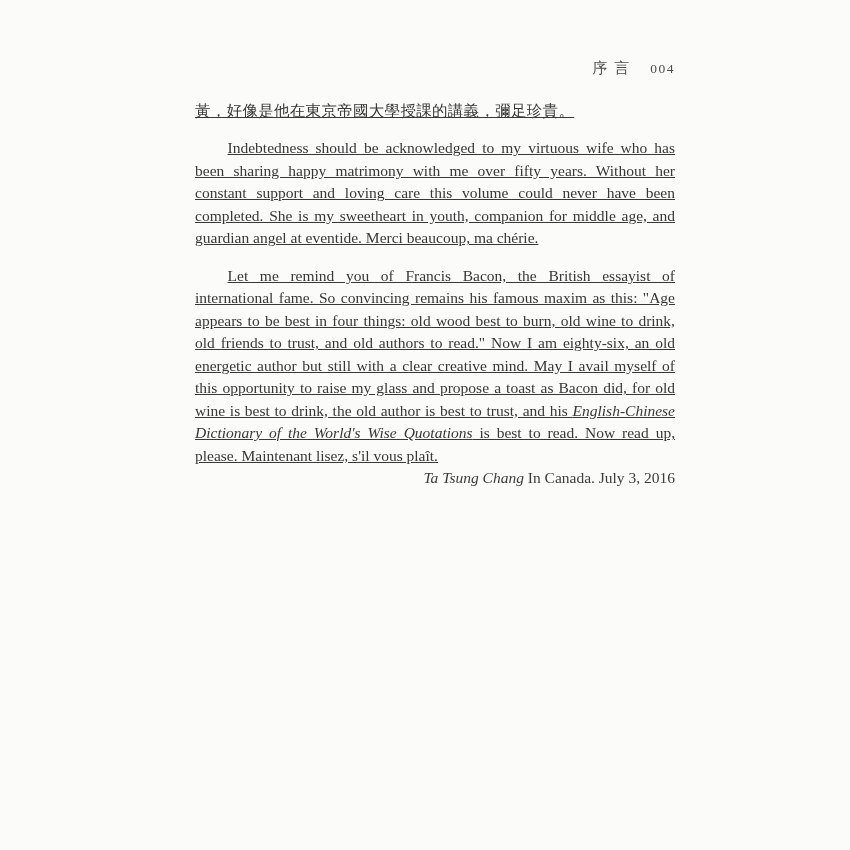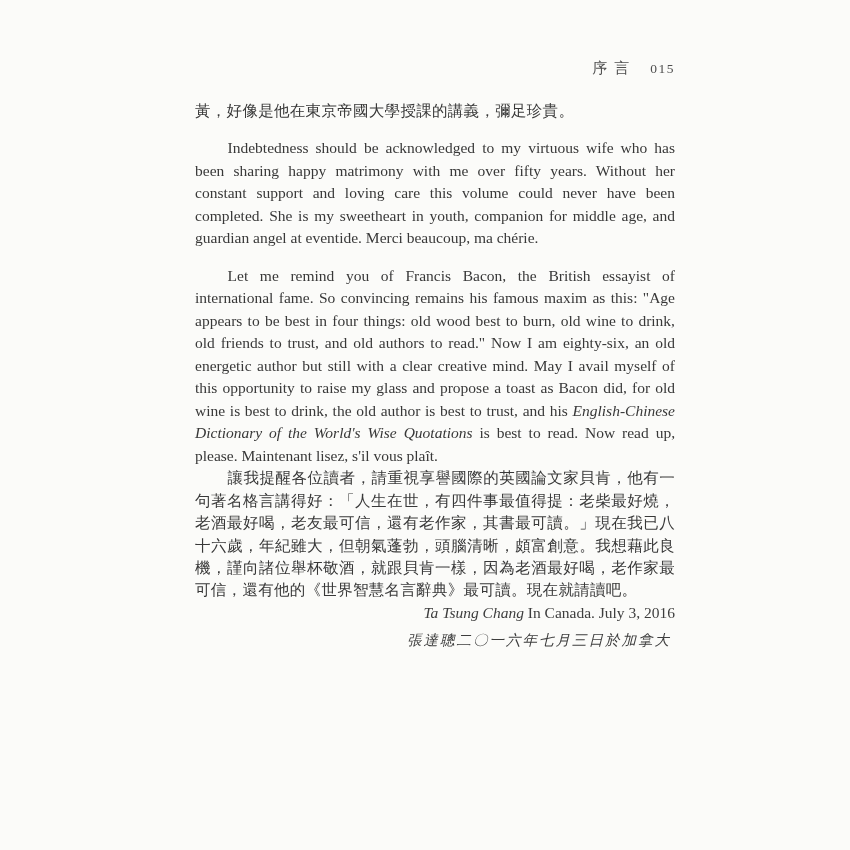--- a/index.html
+++ b/index.html
@@ -35,20 +35,21 @@
     font-size: 15px;
     letter-spacing: 7px;
   }
   .running-header .page-number {
     font-size: 13.5px;
     letter-spacing: 1.5px;
   }
   p {
     margin: 0;
     text-align: justify;
+    text-decoration: underline;
   }
   .en {
     font-size: 15.5px;
     line-height: 22.5px;
   }
   .zh {
     font-size: 15.5px;
     line-height: 22.4px;
     letter-spacing: 0.3px;
   }
@@ -83,31 +84,29 @@
   }
 </style>
 </head>
 <body>
 
 <div class="page">
   <div class="content">
 
     <div class="running-header">
       <span class="section-title">序言</span>
-      <span class="page-number">015</span>
+      <span class="page-number">004</span>
     </div>
 
     <p class="zh">黃，好像是他在東京帝國大學授課的講義，彌足珍貴。</p>
 
     <p class="en indent gap">Indebtedness should be acknowledged to my virtuous wife who has been sharing happy matrimony with me over fifty years. Without her constant support and loving care this volume could never have been completed. She is my sweetheart in youth, companion for middle age, and guardian angel at eventide. Merci beaucoup, ma chérie.</p>
 
 
     <p class="en indent gap"><span>Let me remind you of Francis Bacon, the British essayist of international fame. So convincing remains his famous maxim as this: "Age appears to be best in four things: old wood best to burn, old wine to drink, old friends to trust, and old authors to read." Now I am eighty-six, an old energetic author but still with a clear creative mind. May I avail myself of this opportunity to raise my glass and propose a toast as Bacon did, for old wine is best to drink, the old author is best to trust, and his </span><em class="book-title">English-Chinese Dictionary of the World's Wise Quotations</em><span> is best to read. Now read up, please. Maintenant lisez, s'il vous plaît.</span></p>
 
-    <p class="zh indent">讓我提醒各位讀者，請重視享譽國際的英國論文家貝肯，他有一句著名格言講得好：「人生在世，有四件事最值得提：老柴最好燒，老酒最好喝，老友最可信，還有老作家，其書最可讀。」現在我已八十六歲，年紀雖大，但朝氣蓬勃，頭腦清晰，頗富創意。我想藉此良機，謹向諸位舉杯敬酒，就跟貝肯一樣，因為老酒最好喝，老作家最可信，還有他的《世界智慧名言辭典》最可讀。現在就請讀吧。</p>
 
     <div class="signature">
       <div class="sig-en"><span class="romanized-name">Ta Tsung Chang</span><span> In Canada. July 3, 2016</span></div>
-      <div class="sig-zh">張達聰二〇一六年七月三日於加拿大</div>
     </div>
 
   </div>
 </div>
 
 </body></html>

